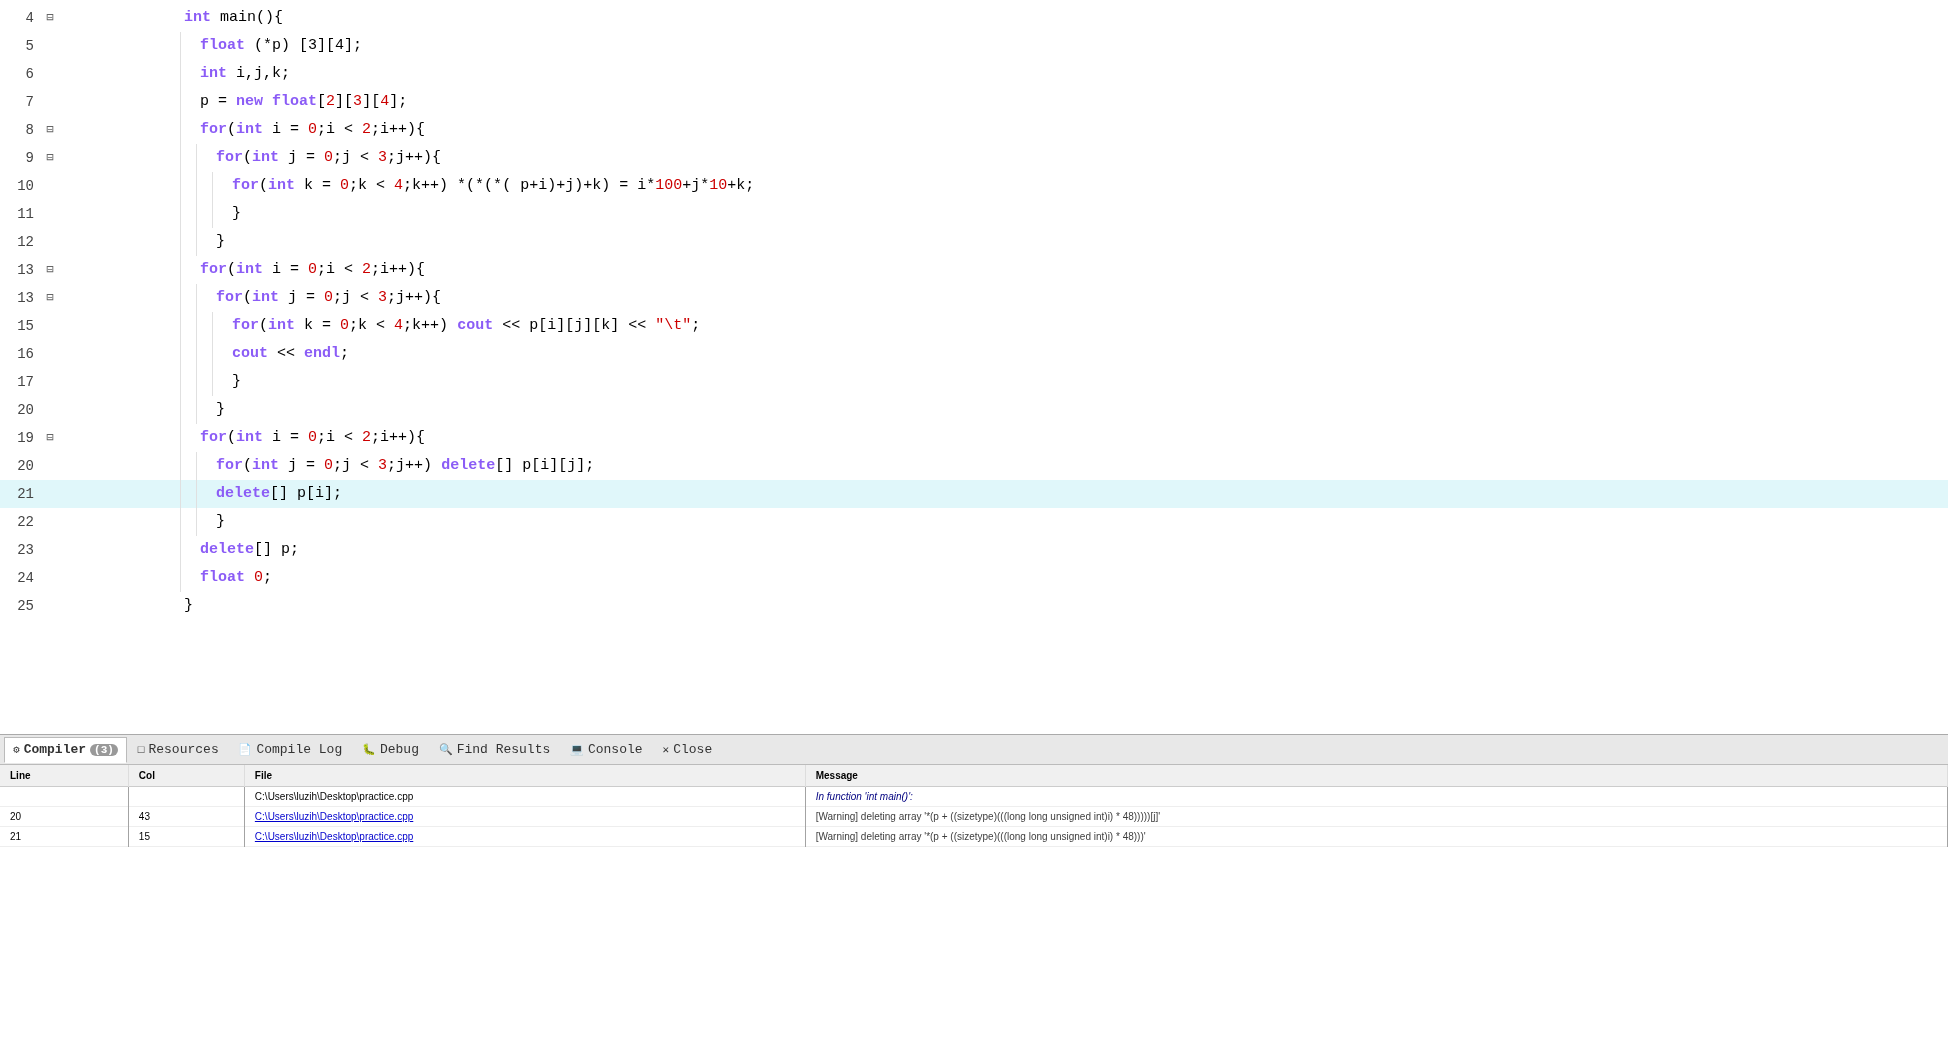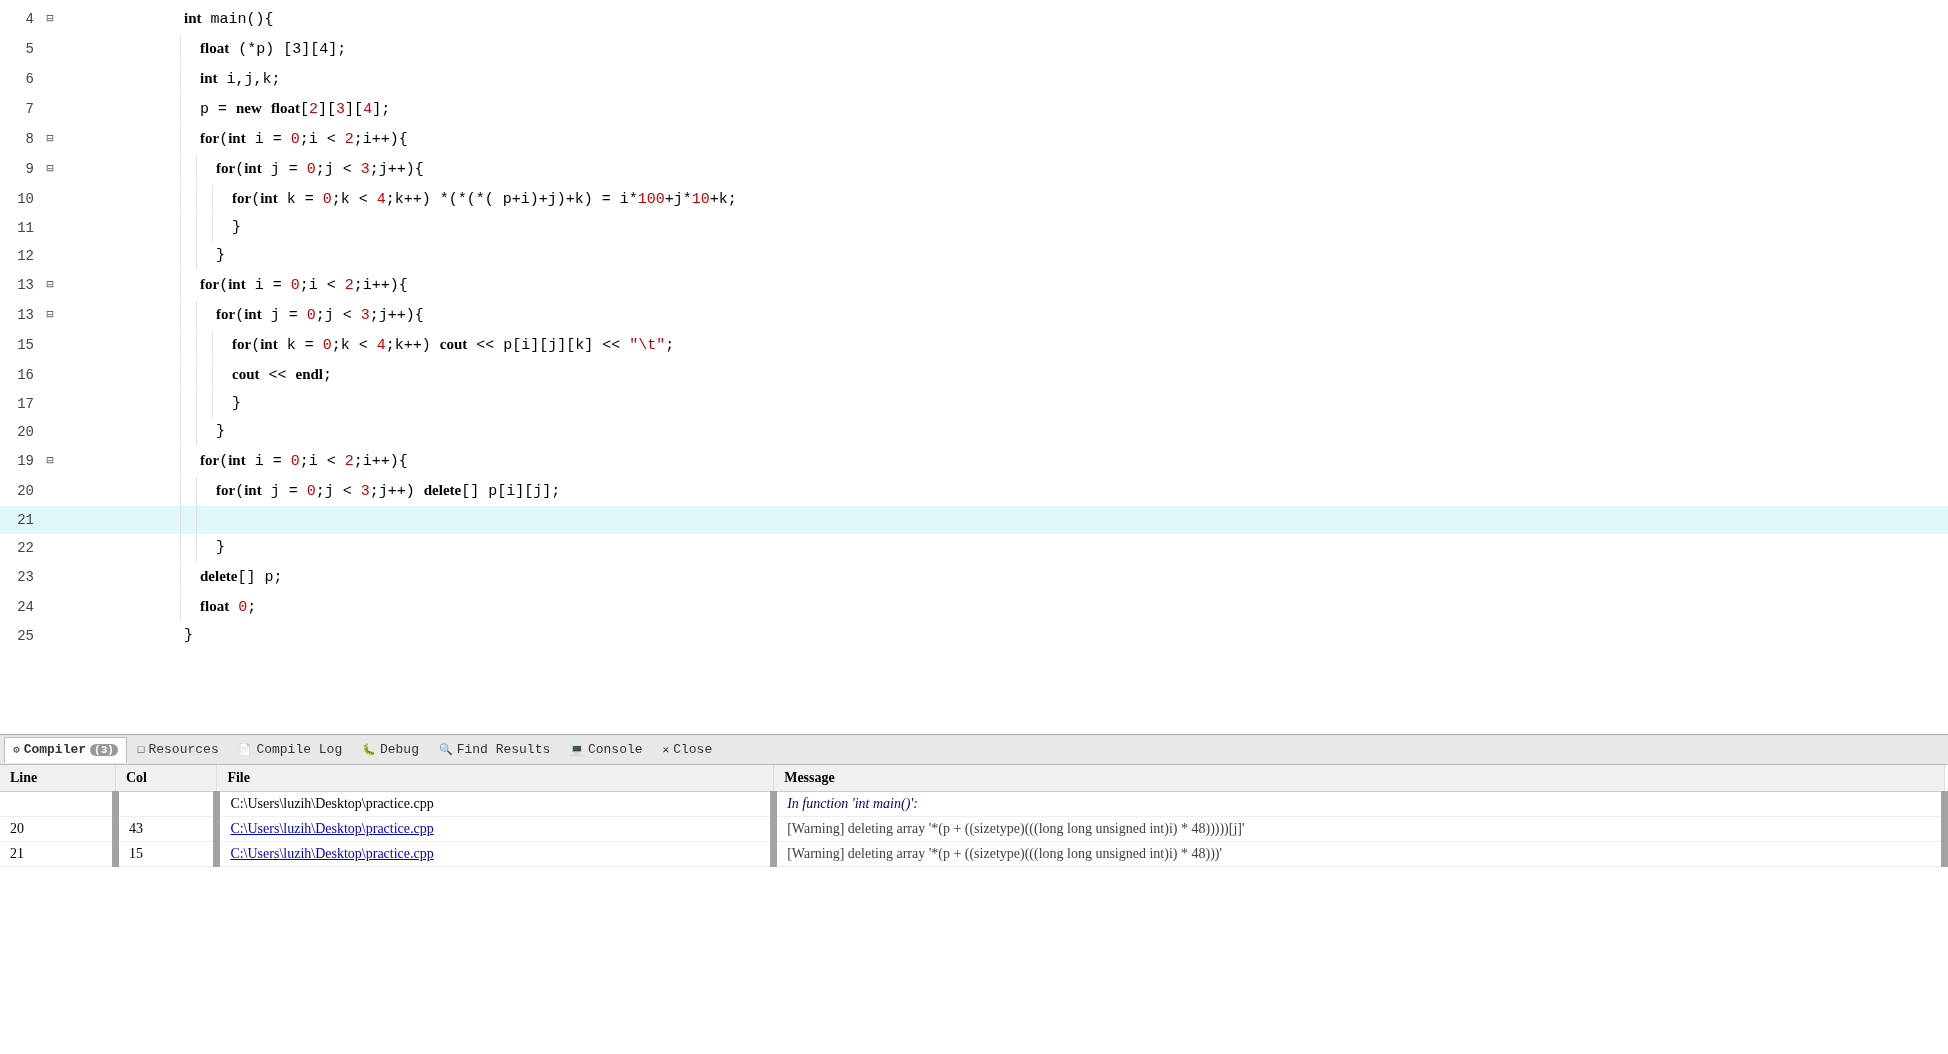--- a/index.html
+++ b/index.html
@@ -79,21 +79,21 @@
       flex-shrink: 0;
     }
 
     .code-content {
       flex: 1;
       white-space: pre;
       padding-left: 4px;
     }
 
     
-    .kw { color: #000000; font-weight: bold; font-family: Liberation Serif, serif; } 
+    .kw { color: #8b5cf6; font-weight: bold; } 
     .num { color: #cc0000; } 
     .str { color: #cc0000; }
 
     
     .bottom-panel {
       border-top: 1px solid #aaa;
       background: #f5f5f5;
       display: flex;
       flex-direction: column;
       height: 320px;
@@ -148,41 +148,41 @@
     
     .compiler-content {
       flex: 1;
       overflow-y: auto;
       background: #ffffff;
     }
 
     .results-table {
       width: 100%;
       border-collapse: collapse;
-      font-size: 14px;
-      font-family: Liberation Serif, serif;
+      font-size: 10px;
+      font-family: Liberation Sans, sans-serif;
       padding-left: 32px;
     }
 
     .results-table thead tr {
       background: #f0f0f0;
       border-bottom: 1px solid #ccc;
     }
 
     .results-table th {
       text-align: left;
       padding: 5px 10px;
       font-weight: bold;
       color: #000;
       border-right: 1px solid #ddd;
     }
 
     .results-table td {
       padding: 4px 10px;
-      border-right: 7px solid #a3a3a3;
+      border-right: 1px solid #a3a3a3;
       vertical-align: top;
     }
 
     .results-table tbody tr {
       border-bottom: 1px solid #eee;
     }
 
     .file-link {
       color: #0000cc;
       cursor: pointer;
@@ -390,20 +390,21 @@
       </div>
       <div class="code-line highlighted">
         <div class="line-gutter">
           <span class="line-number">21</span>
           <span class="fold-icon"></span>
         </div>
         <div class="indent-guides">
           <div class="indent-guide"></div>
           <div class="indent-guide"></div>
         </div>
+        <span class="code-content"><span class="kw">delete</span>[] p[i];</span>
       </div>
       <div class="code-line">
         <div class="line-gutter">
           <span class="line-number">22</span>
           <span class="fold-icon"></span>
         </div>
         <div class="indent-guides">
           <div class="indent-guide"></div>
           <div class="indent-guide"></div>
         </div>

